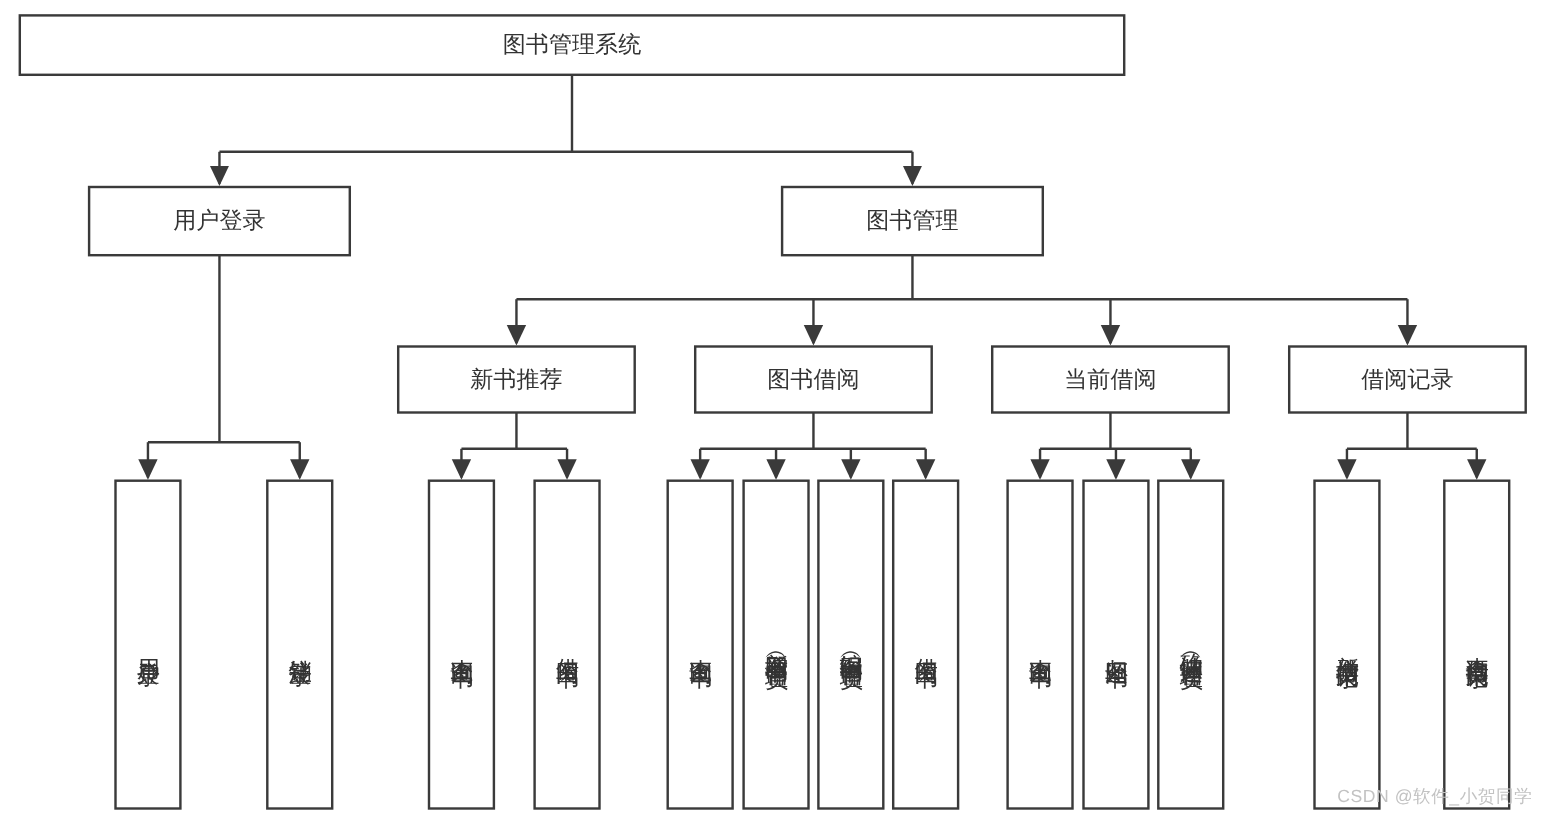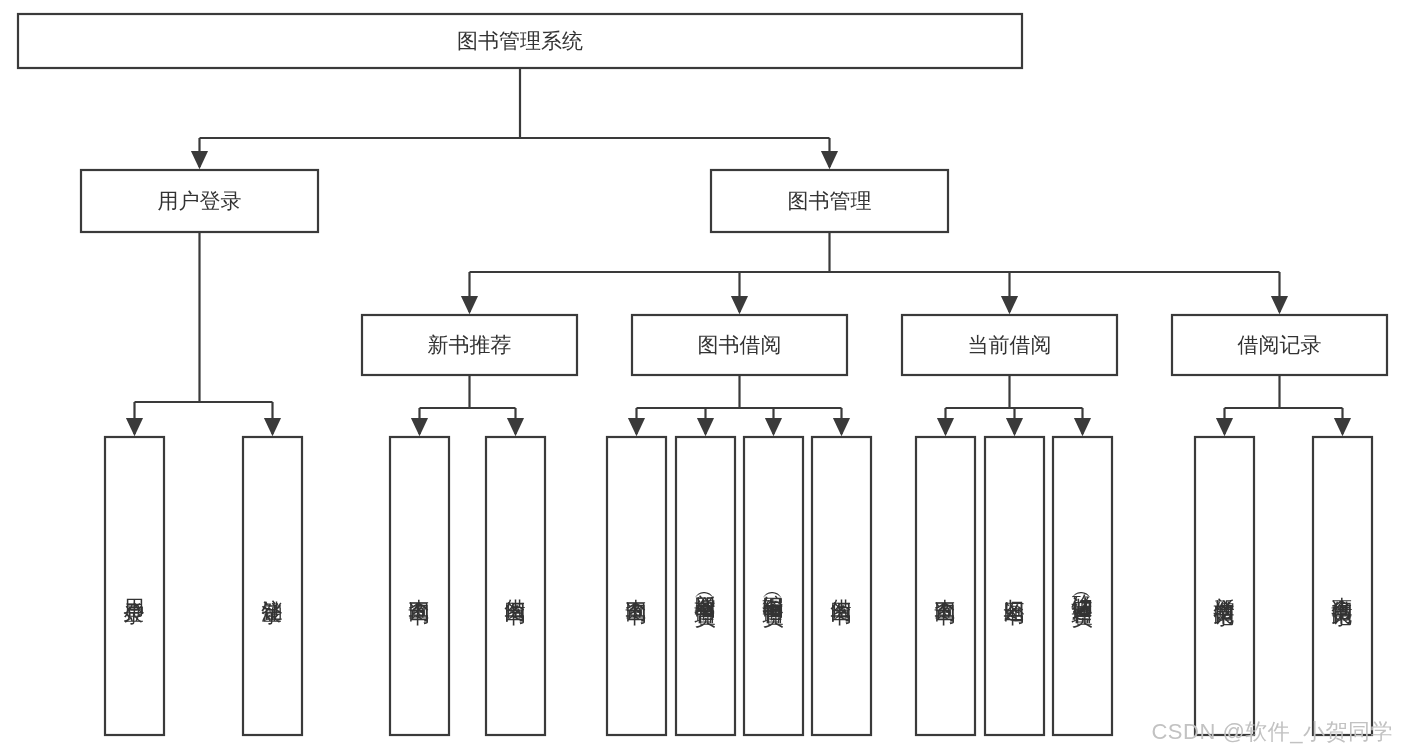--- a/index.html
+++ b/index.html
@@ -56,23 +56,23 @@
     white-space: nowrap;
   }
   .connector {
     stroke: #3a3a3a;
     stroke-width: 2.2;
     fill: none;
   }
   .watermark {
     position: absolute;
     right: 12px;
-    bottom: 0;
+    bottom: 12px;
     color: #c2c2c2;
-    font-size: 22px;
+    font-size: 16px;
     font-family: "Liberation Sans", "DejaVu Sans", sans-serif;
     letter-spacing: 0.5px;
     user-select: none;
   }
 </style>
 </head>
 <body>
 
 <div id="diagram-root">
 

